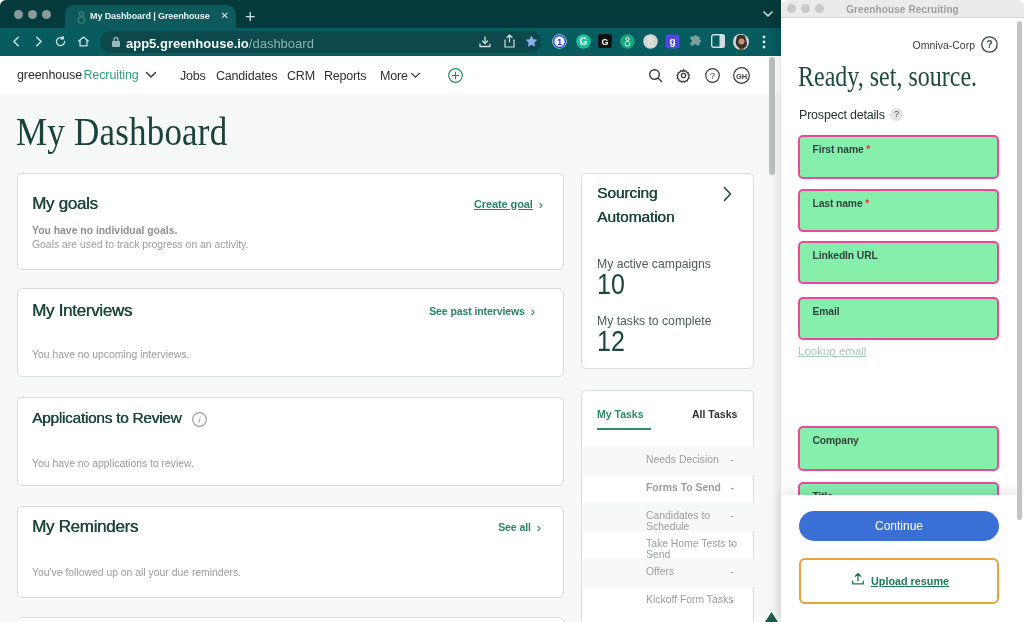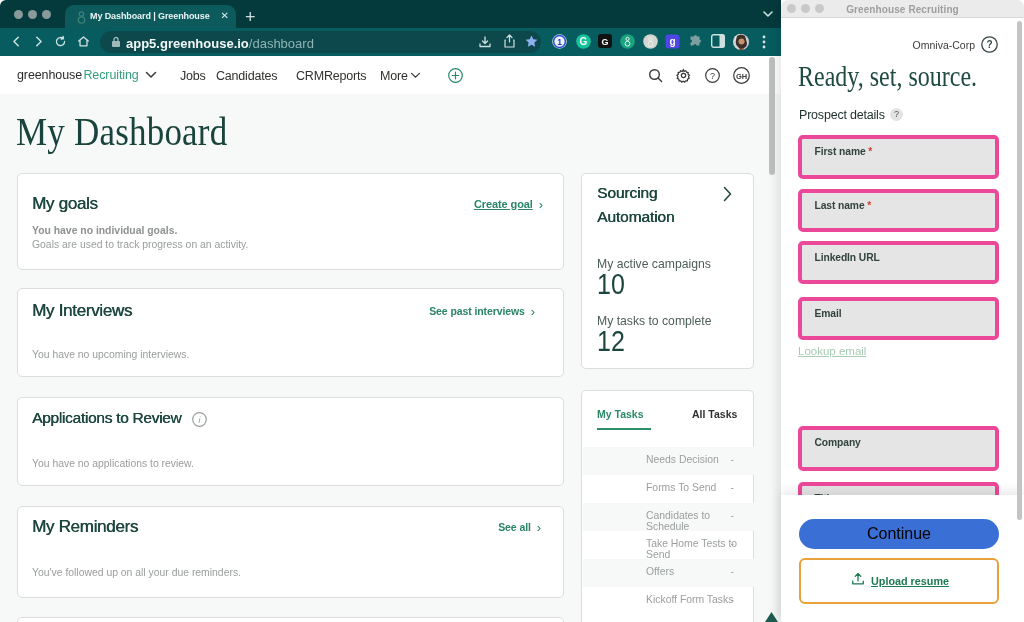--- a/index.html
+++ b/index.html
@@ -44,21 +44,21 @@
   .striped { background:#f7f8f8; }
   #vscroll { position:absolute; left:769px; top:1px; width:6px; height:118px; background:#bcc1c0; border-radius:3px; }
   
   #panel { position:absolute; left:781px; top:0; width:243px; height:622px; background:#fff;
            box-shadow:-4px 0 10px rgba(0,0,0,0.10); }
   #ptitle { position:absolute; left:0; top:0; width:100%; height:18px; background:#ebebeb;
             border-bottom:1px solid #d8d8d8; border-radius:7px 7px 0 0;}
   .pdot { position:absolute; top:4px; width:9px; height:9px; border-radius:50%; background:#c9c9c9; }
   #ptitle .t { position:absolute; width:100%; text-align:center; top:3.5px; font-size:10px; font-weight:700; color:#9e9e9e; letter-spacing:0.1px;}
   #pbody { position:absolute; left:0; top:19px; width:100%; height:476px; background:#fff; overflow:hidden;}
-  .ff { position:absolute; left:16.5px; width:201px; height:43.5px; border:4px solid #ec4899; border-radius:5px; background:#e5e5e5; }
+  .ff { position:absolute; left:16.5px; width:201px; height:43.5px; border:2px solid #ec4899; border-radius:5px; background:#86efac; }
   .ff label { position:absolute; left:13px; top:7px; font-size:10.3px; font-weight:700; color:#31433e; letter-spacing:-0.1px;}
   .ff label em { color:#d23f31; font-style:normal; }
   #pfoot { position:absolute; left:0; top:495px; width:100%; height:127px; background:#fff;
            box-shadow:0 -4px 10px rgba(0,0,0,0.09); }
   #pscroll { position:absolute; right:2px; top:21px; width:5px; height:499px; background:#c4c4c4; border-radius:2.5px; }
 </style>
 </head>
 <body>
 <div id="browser">
   <div id="tabstrip">
@@ -163,21 +163,21 @@
       </svg>
   </div>
   <div id="page">
     <div id="ghnav">
       <div id="ghlogo">greenhouse <b>Recruiting</b></div>
       <svg style="position:absolute;left:145px;top:15px;" width="12" height="8" viewBox="0 0 12 8">
           <path d="M1.5 1.5 L6 6 L10.5 1.5" fill="none" stroke="#3a3a3a" stroke-width="1.5" stroke-linecap="round"></path>
         </svg>
       <div class="mnav" style="left:180px;">Jobs</div>
       <div class="mnav" style="left:216px;">Candidates</div>
-      <div class="mnav" style="left:287px;margin-left:9px;">CRM</div>
+      <div class="mnav" style="left:287px;">CRM</div>
       <div class="mnav" style="left:324px;">Reports</div>
       <div class="mnav" style="left:380px;">More</div>
       <svg style="position:absolute;left:410px;top:16px;" width="11" height="7" viewBox="0 0 12 8">
           <path d="M1.5 1.5 L6 6 L10.5 1.5" fill="none" stroke="#3a3a3a" stroke-width="1.4" stroke-linecap="round"></path>
         </svg>
       <svg style="position:absolute;left:448px;top:12px;" width="15" height="15" viewBox="0 0 15 15">
           <circle cx="7.5" cy="7.5" r="6.8" fill="none" stroke="#2a8a68" stroke-width="1.2"></circle>
           <path d="M7.5 4.2 V10.8 M4.2 7.5 H10.8" stroke="#2a8a68" stroke-width="1.2" stroke-linecap="round"></path>
         </svg>
       <svg style="position:absolute;left:648px;top:12px;" width="15" height="15" viewBox="0 0 15 15">
@@ -239,21 +239,21 @@
     </div>
 
     <div class="card cardR" style="top:333.5px; height:233px; border-bottom:none; border-radius:5px 5px 0 0;">
       <div style="position:absolute;left:15px;top:17px;font-size:10.5px;color:#2b8a66;font-weight:700;">My Tasks</div>
       <div style="position:absolute;left:14.5px;top:37px;width:54px;height:2px;background:#2f9068;"></div>
       <div style="position:absolute;left:110px;top:17px;font-size:10.5px;color:#30302e;font-weight:700;">All Tasks</div>
       <div class="trow striped" style="top:56px;">
           <span>Needs Decision</span>
           <i>-</i>
         </div>
-      <div class="trow" style="top:84px;">
+      <div class="trow" style="top:84px;font-weight:bold;">
           <span>Forms To Send</span>
           <i>-</i>
         </div>
       <div class="trow striped" style="top:112px;">
           <span>Candidates to Schedule</span>
           <i>-</i>
         </div>
       <div class="trow" style="top:140px;">
           <span>Take Home Tests to Send</span>
           <i>-</i>
@@ -304,21 +304,21 @@
       </div>
     <div style="position:absolute;left:17px;top:326px;font-size:11.5px;color:#a7cbb3;text-decoration:underline;">Lookup email</div>
     <div class="ff" style="top:406.5px;height:45px;">
         <label>Company</label>
       </div>
     <div class="ff" style="top:462.5px;height:45px;">
         <label>Title</label>
       </div>
   </div>
   <div id="pfoot">
-    <div style="position:absolute;left:18px;top:16px;width:200px;height:30px;border-radius:15px;background:#3a70d6;color:#000000;font-size:16px;text-align:center;line-height:30px;margin-top:8px;">Continue</div>
+    <div style="position:absolute;left:18px;top:16px;width:200px;height:30px;border-radius:15px;background:#3a70d6;color:#ffffff;font-size:12px;text-align:center;line-height:30px;">Continue</div>
     <div style="position:absolute;left:18px;top:63px;width:200px;height:46px;border:2px solid #e9a13b;border-radius:6px;background:#fff;"></div>
     <svg style="position:absolute;left:70px;top:77px;" width="14" height="14" viewBox="0 0 16 16">
         <path d="M8 2 V10 M4.8 5 L8 1.8 L11.2 5 M2 10.5 V13.5 H14 V10.5" fill="none" stroke="#1d7a50" stroke-width="1.5" stroke-linecap="round" stroke-linejoin="round"></path>
       </svg>
     <div style="position:absolute;left:90px;top:80px;font-size:10.8px;font-weight:700;color:#1d7a50;text-decoration:underline;">Upload resume</div>
   </div>
   <div id="pscroll"></div>
 </div>
 
 </body></html>

